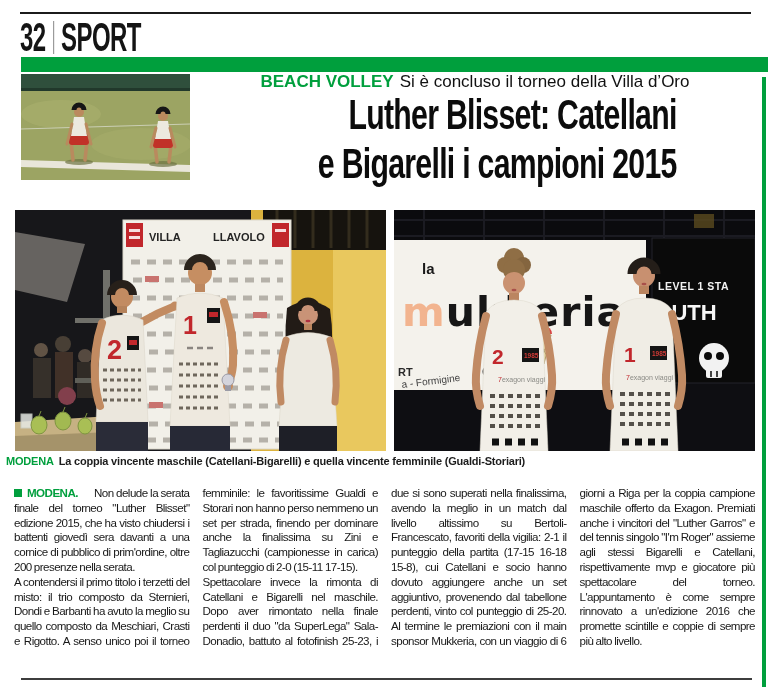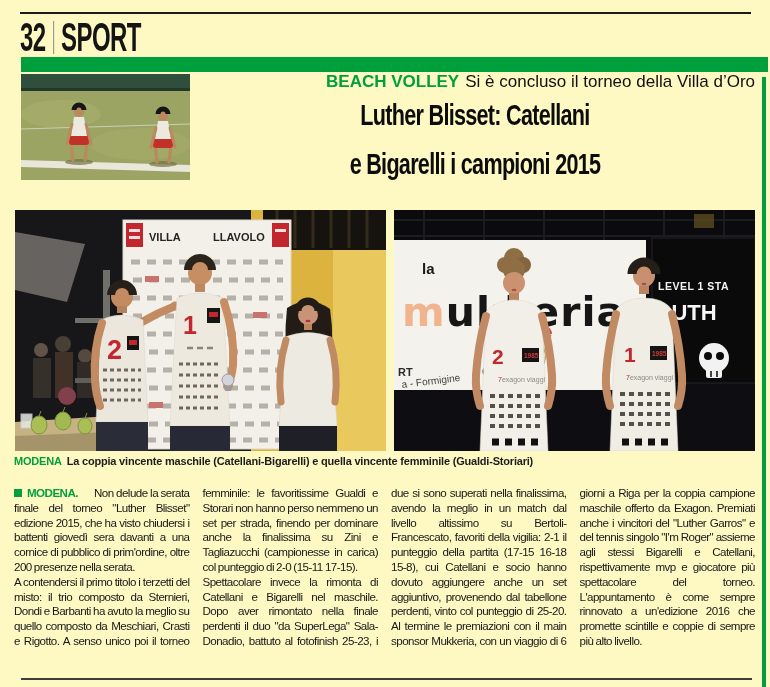--- a/index.html
+++ b/index.html
@@ -1,32 +1,32 @@
 <!DOCTYPE html>
 <html><head>
 <meta charset="utf-8">
 <style>
   html,body{margin:0;padding:0;background:#e8e8e8}
-  .page{position:relative;width:770px;height:687px;background:#fef9c3;overflow:hidden;
+  .page{position:relative;width:770px;height:687px;background:#ffffff;overflow:hidden;
         font-family:"Liberation Sans",sans-serif;color:#1a1a1a;margin:0 auto}
   .abs{position:absolute}
   .toprule{left:20px;top:12px;width:731px;height:2px;background:#1b1b1b}
   .masthead{left:20px;top:15px;display:flex;align-items:center;gap:12px;
             font-weight:bold;font-size:40px;letter-spacing:-1px;color:#141414;
             transform:scaleX(.60);transform-origin:0 50%;white-space:nowrap}
   .masthead .divider{width:2px;height:33px;background:#9b9b9b}
   .greenbar{left:21px;top:57px;width:747px;height:15px;background:#009f3d}
   .vgreen{left:762px;top:77px;width:4px;height:610px;background:#009f3d}
-  .kicker{left:195px;top:72px;width:560px;text-align:right;font-size:17px;white-space:nowrap;color:#111}
+  .kicker{left:195px;top:72px;width:560px;text-align:center;font-size:17px;white-space:nowrap;color:#111}
   .kicker .cat{color:#009f3d;font-weight:bold;margin-right:6px}
-  .headline{left:195px;top:90px;width:560px;text-align:center;font-weight:bold;
-            color:#0c0c0c;font-size:30px;line-height:49px;letter-spacing:-1px}
+  .headline{left:195px;top:90px;width:560px;text-align:right;font-weight:bold;
+            color:#0c0c0c;font-size:42px;line-height:49px;letter-spacing:-1px}
   .headline .hl{transform:scaleX(.72);transform-origin:50% 50%;white-space:nowrap}
   .photo{display:block}
-  .caption{left:14px;top:455px;width:745px;font-size:11px;font-weight:bold;
+  .caption{left:6px;top:455px;width:745px;font-size:11px;font-weight:bold;
            letter-spacing:-.2px;color:#1c1c1c;white-space:nowrap}
   .caption .loc{color:#009f3d;margin-right:5px}
   .bodytext{left:14px;top:486px;width:741px;height:191px;column-count:4;column-gap:13px;
             font-size:11.6px;line-height:14.8px;letter-spacing:-.55px;word-spacing:-.5px;
             text-align:justify;color:#181818;overflow:hidden}
   .bodytext p{margin:0}
   .bullet{display:inline-block;width:8px;height:8px;background:#009f3d;margin-right:5px}
   .dateline{color:#009f3d;font-weight:bold;margin-right:16px}
   .botrule{left:21px;top:678px;width:731px;height:2px;background:#3d3d3d}
 </style>

